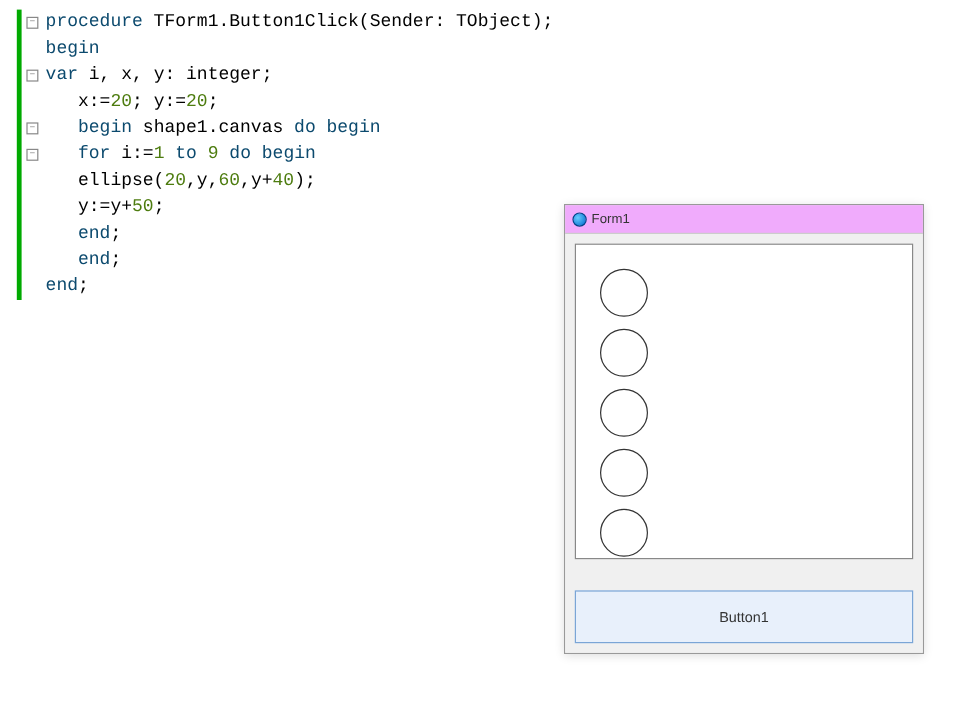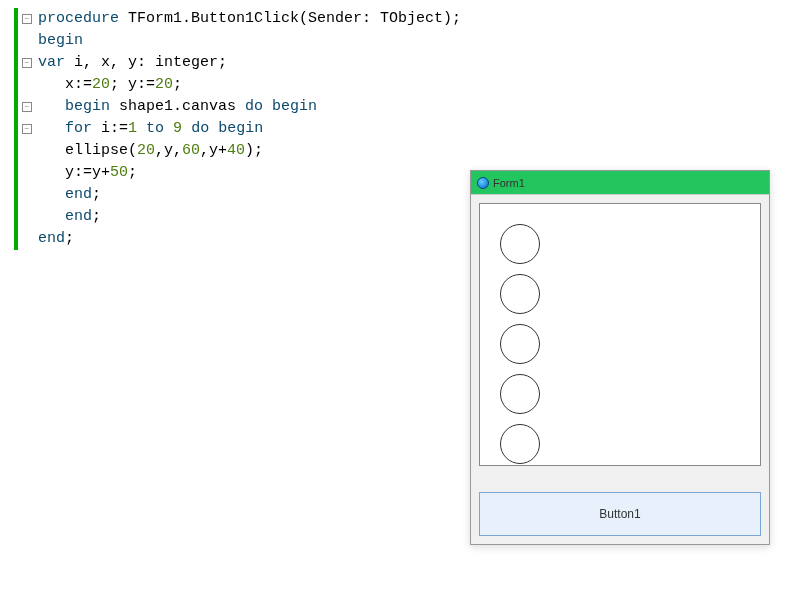--- a/index.html
+++ b/index.html
@@ -57,21 +57,21 @@
       height: 375px;
       border: 1px solid #999;
       background: #f0f0f0;
       box-shadow: 0 2px 8px rgba(0,0,0,0.15);
       display: flex;
       flex-direction: column;
       font-family: "Segoe UI", Tahoma, sans-serif;
     }
     .titlebar {
       height: 24px;
-      background: #22c55e;
+      background: #f0abfc;
       border-bottom: 1px solid #ccc;
       display: flex;
       align-items: center;
       padding: 0 6px;
       gap: 4px;
       text-align: center;
     }
     .app-icon {
       width: 12px;
       height: 12px;

